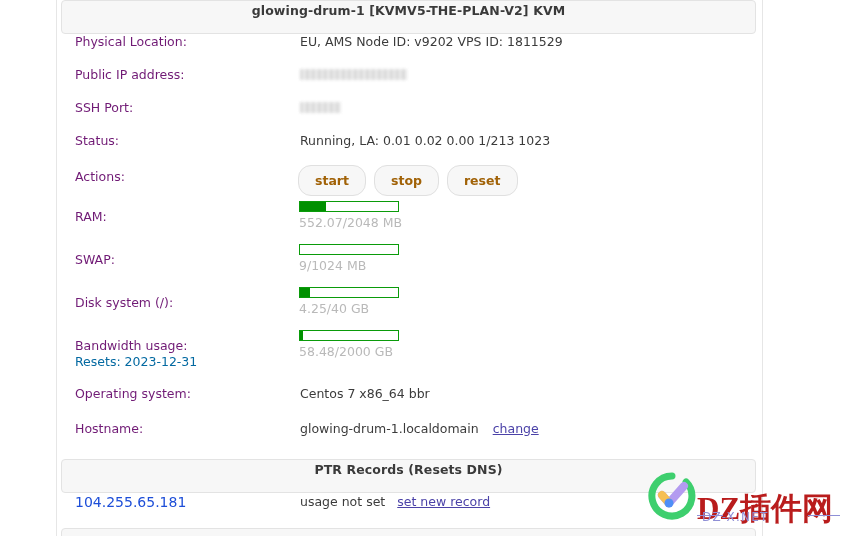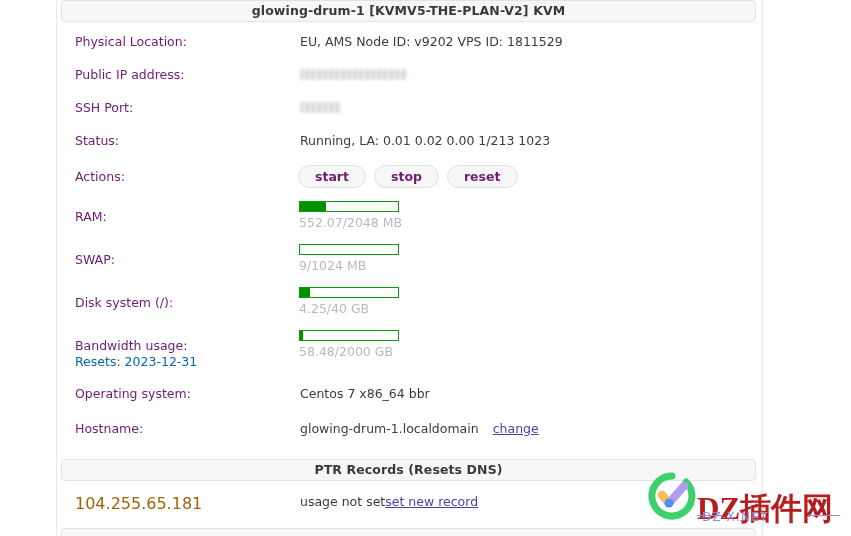--- a/index.html
+++ b/index.html
@@ -36,21 +36,21 @@
     right: 89px;
     top: 0;
     bottom: 0;
   }
 
   
   .panel-head {
     position: absolute;
     left: 4px;
     right: 6px;
-    height: 22px;
+    height: 34px;
     box-sizing: border-box;
     background: #f7f7f7;
     border: 1px solid #e3e3e3;
     border-radius: 4px;
     text-align: center;
     font-size: 12.5px;
     font-weight: bold;
     color: #3a3a3a;
     letter-spacing: .1px;
     white-space: nowrap;
@@ -118,26 +118,26 @@
     position: absolute;
     left: 241px;
     top: -4px;
     display: flex;
     gap: 8px;
   }
   .btn {
     background: #f7f7f7;
     border: 1px solid #e0e0e0;
     border-radius: 13px;
-    height: 23px;
+    height: 31px;
     padding: 0 16px;
     font-family: inherit;
     font-size: 12.5px;
     font-weight: bold;
-    color: #701a75;
+    color: #a16207;
     line-height: 21px;
     cursor: pointer;
     white-space: nowrap;
   }
 
   
   .meter {
     position: absolute;
     left: 242px;
     top: -8px;
@@ -168,32 +168,32 @@
     color: #4b42a8;
     text-decoration: underline;
     cursor: pointer;
   }
 
   
   .ptr-ip {
     position: absolute;
     left: 18px;
     top: 0;
-    font-size: 16px;
-    color: #a16207;
+    font-size: 14px;
+    color: #1d4ed8;
   }
   .ptr-status {
     position: absolute;
     left: 243px;
     top: 0;
     font-size: 12.5px;
     color: #3b3b3b;
     white-space: nowrap;
   }
-  .ptr-status a.link { }
+  .ptr-status a.link { margin-left: 12px; }
 
   
   #watermark {
     position: absolute;
     left: 648px;
     top: 470px;
     width: 200px;
     height: 58px;
     pointer-events: none;
   }

